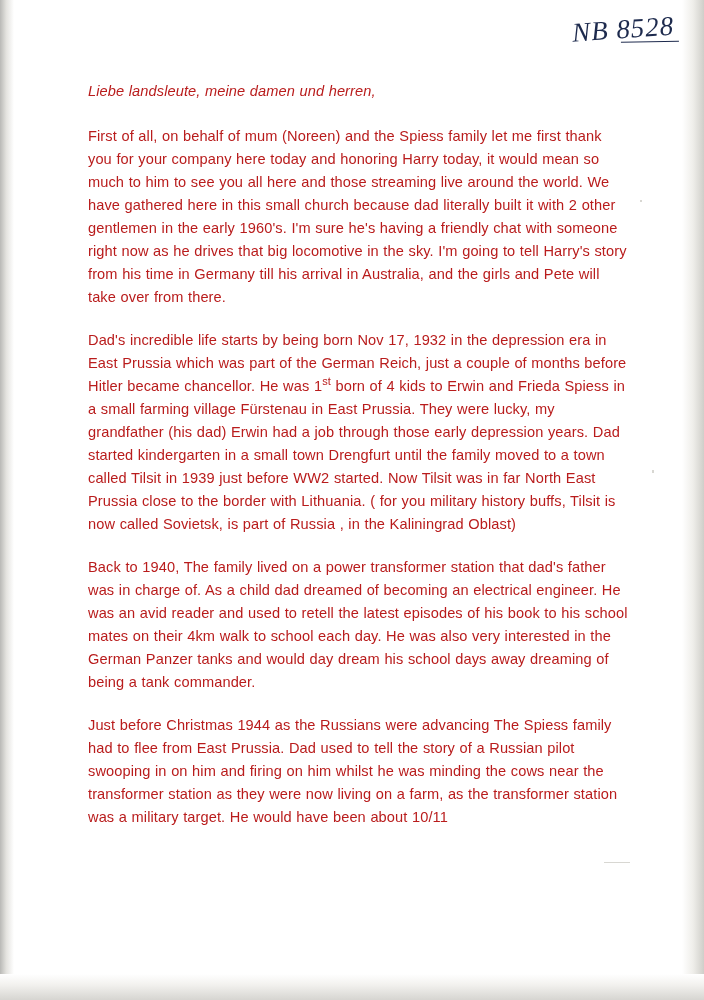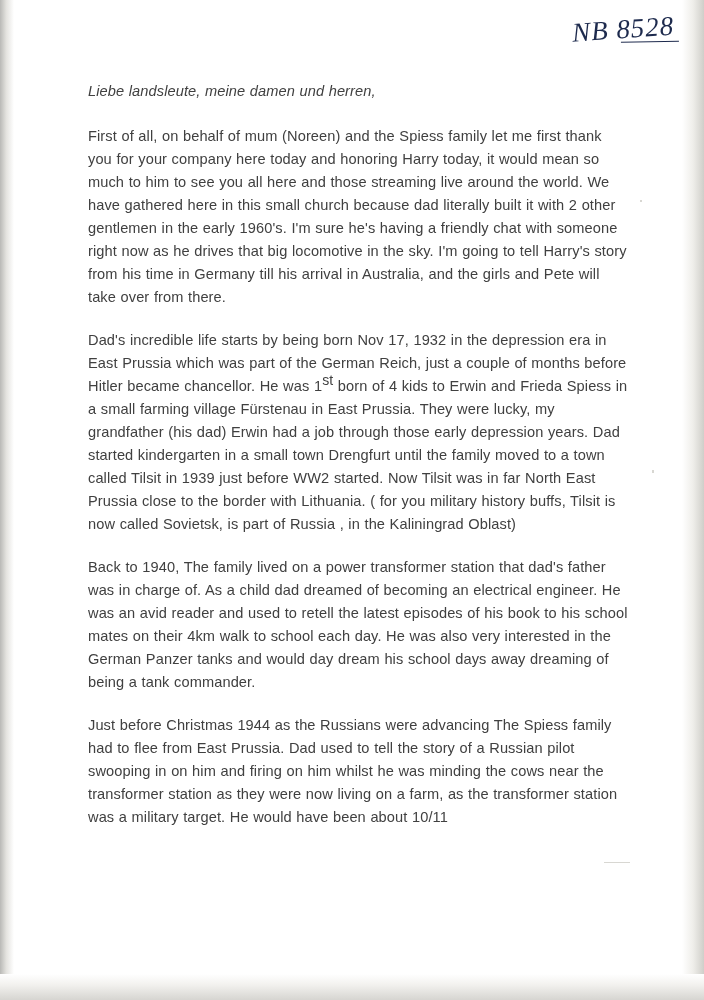--- a/index.html
+++ b/index.html
@@ -71,31 +71,31 @@
   .content {
     position: absolute;
     left: 88px;
     top: 80px;
     width: 542px;
   }
   p.para {
     margin: 0 0 20px 0;
     font-size: 14.6px;
     line-height: 23px;
-    color: #404040;
+    color: #b91c1c;
     text-align: left;
     letter-spacing: 0.1px;
     word-spacing: 0.4px;
   }
   p.salutation {
     font-style: italic;
     margin-bottom: 22px;
   }
   sup {
-    font-size: 14px;
+    font-size: 11px;
     vertical-align: super;
     line-height: 0;
   }
 </style>
 </head>
 <body>
 
 <div class="page">
 
   <div class="scan-edge-left"></div>

